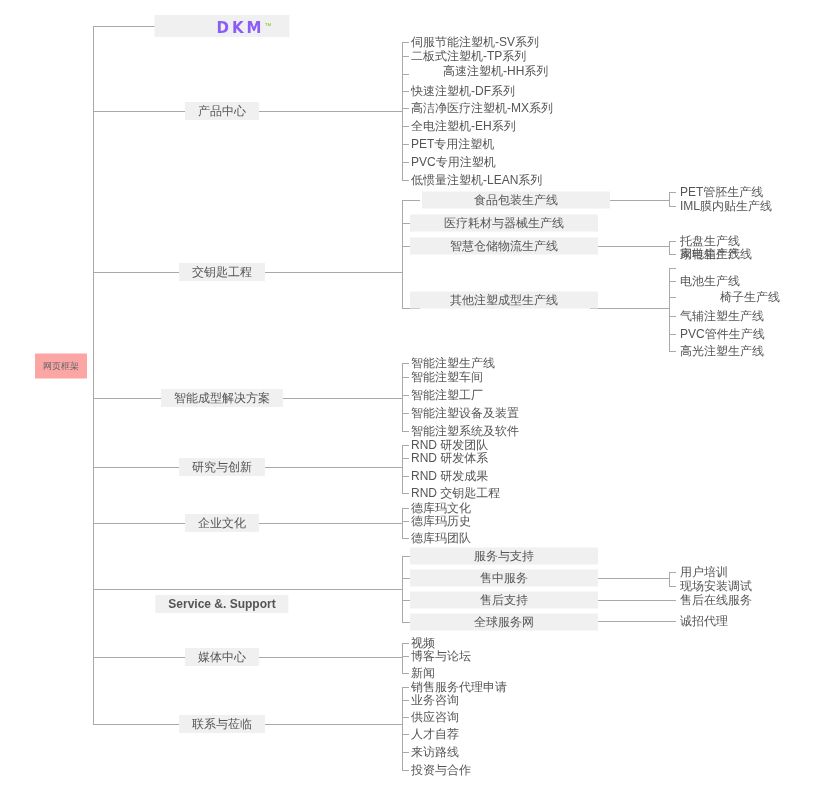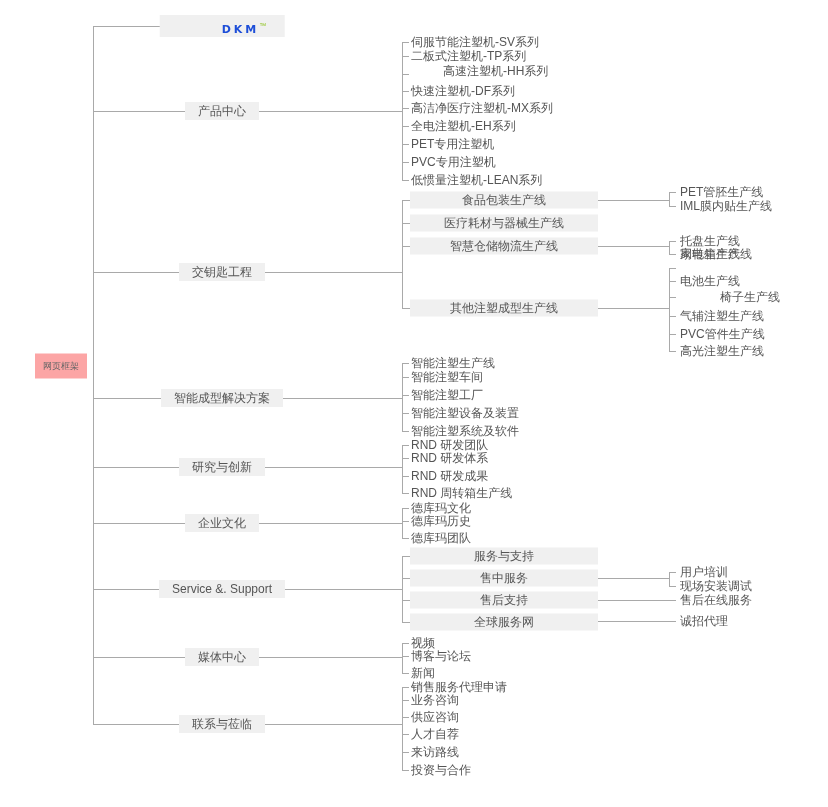--- a/index.html
+++ b/index.html
@@ -11,21 +11,21 @@
   .node{
     position:absolute;z-index:2;color:#555555;font-size:12px;white-space:nowrap;
     box-sizing:border-box;
   }
   .l1{
     background:#f0f0f0;height:18px;line-height:18px;padding:0 13px;
     transform:translate(-50%,-50%);text-align:center;
   }
   .logo{height:22px;line-height:22px;padding:0 18px;}
   .logo-text{
-    color:#1d4ed8;font-weight:bold;font-size:11px;letter-spacing:3px;
+    color:#8b5cf6;font-weight:bold;font-size:15px;letter-spacing:3px;
     font-family:"DejaVu Sans","Liberation Sans",sans-serif;
     margin-left:44px;
   }
   .logo-tm{color:#8fc320;font-size:7px;vertical-align:super;letter-spacing:0;}
   .l2box{
     background:#f0f0f0;left:410px;width:188px;height:17px;line-height:17px;
     text-align:center;transform:translateY(-50%);
   }
   .l2text{left:411px;transform:translateY(-50%);}
   .l3text{left:680px;transform:translateY(-50%);}
@@ -48,50 +48,50 @@
       <div class="node l2text" style="top: 42px;">伺服节能注塑机-SV系列</div>
       <div class="node l2text" style="top: 56px;">二板式注塑机-TP系列</div>
       <div class="node l2text" style="top: 71px; margin-left: 32px;">高速注塑机-HH系列</div>
       <div class="node l2text" style="top: 91px;">快速注塑机-DF系列</div>
       <div class="node l2text" style="top: 108px;">高洁净医疗注塑机-MX系列</div>
       <div class="node l2text" style="top: 126px;">全电注塑机-EH系列</div>
       <div class="node l2text" style="top: 144px;">PET专用注塑机</div>
       <div class="node l2text" style="top: 162px;">PVC专用注塑机</div>
       <div class="node l2text" style="top: 180px;">低惯量注塑机-LEAN系列</div>
       <div class="node l1" style="top: 272px; left: 222px;">交钥匙工程</div>
-      <div class="node l2box" style="top: 200px;">食品包装生产线</div>
+      <div class="node l2box" style="top: 200px; margin-left: 12px;">食品包装生产线</div>
       <div class="node l3text" style="top: 192px;">PET管胚生产线</div>
       <div class="node l3text" style="top: 206px; text-align: right;">IML膜内贴生产线</div>
       <div class="node l2box" style="top: 223px;">医疗耗材与器械生产线</div>
       <div class="node l2box" style="top: 246px;">智慧仓储物流生产线</div>
       <div class="node l3text" style="top: 241px;">托盘生产线</div>
       <div class="node l3text" style="top: 254px;">周转箱生产线</div>
-      <div class="node l2box" style="top: 308px;">其他注塑成型生产线</div>
+      <div class="node l2box" style="top: 300px;">其他注塑成型生产线</div>
       <div class="node l3text" style="top: 254px;">家电生产线</div>
       <div class="node l3text" style="top: 281px;">电池生产线</div>
       <div class="node l3text" style="top: 297px; margin-left: 40px;">椅子生产线</div>
       <div class="node l3text" style="top: 316px;">气辅注塑生产线</div>
       <div class="node l3text" style="top: 334px;">PVC管件生产线</div>
       <div class="node l3text" style="top: 351px;">高光注塑生产线</div>
       <div class="node l1" style="top: 398px; left: 222px;">智能成型解决方案</div>
       <div class="node l2text" style="top: 363px;">智能注塑生产线</div>
       <div class="node l2text" style="top: 377px;">智能注塑车间</div>
       <div class="node l2text" style="top: 395px; text-align: right;">智能注塑工厂</div>
       <div class="node l2text" style="top: 413px;">智能注塑设备及装置</div>
       <div class="node l2text" style="top: 431px;">智能注塑系统及软件</div>
       <div class="node l1" style="top: 467px; left: 222px;">研究与创新</div>
       <div class="node l2text" style="top: 445px;">RND 研发团队</div>
       <div class="node l2text" style="top: 458px;">RND 研发体系</div>
       <div class="node l2text" style="top: 476px;">RND 研发成果</div>
-      <div class="node l2text" style="top: 493px;">RND 周转箱生产线</div>
+      <div class="node l2text" style="top: 493px;">RND 交钥匙工程</div>
       <div class="node l1" style="top: 523px; left: 222px;">企业文化</div>
       <div class="node l2text" style="top: 508px;">德库玛文化</div>
       <div class="node l2text" style="top: 521px;">德库玛历史</div>
       <div class="node l2text" style="top: 538px;">德库玛团队</div>
-      <div class="node l1" style="top: 589px; left: 222px;">Service &amp;. Support</div>
+      <div class="node l1" style="top: 604px; left: 222px; font-weight: bold;">Service &amp;. Support</div>
       <div class="node l2box" style="top: 556px;">服务与支持</div>
       <div class="node l2box" style="top: 578px;">售中服务</div>
       <div class="node l3text" style="top: 572px;">用户培训</div>
       <div class="node l3text" style="top: 586px;">现场安装调试</div>
       <div class="node l2box" style="top: 600px;">售后支持</div>
       <div class="node l3text" style="top: 600px;">售后在线服务</div>
       <div class="node l2box" style="top: 622px;">全球服务网</div>
       <div class="node l3text" style="top: 621px;">诚招代理</div>
       <div class="node l1" style="top: 657px; left: 222px;">媒体中心</div>
       <div class="node l2text" style="top: 643px;">视频</div>

